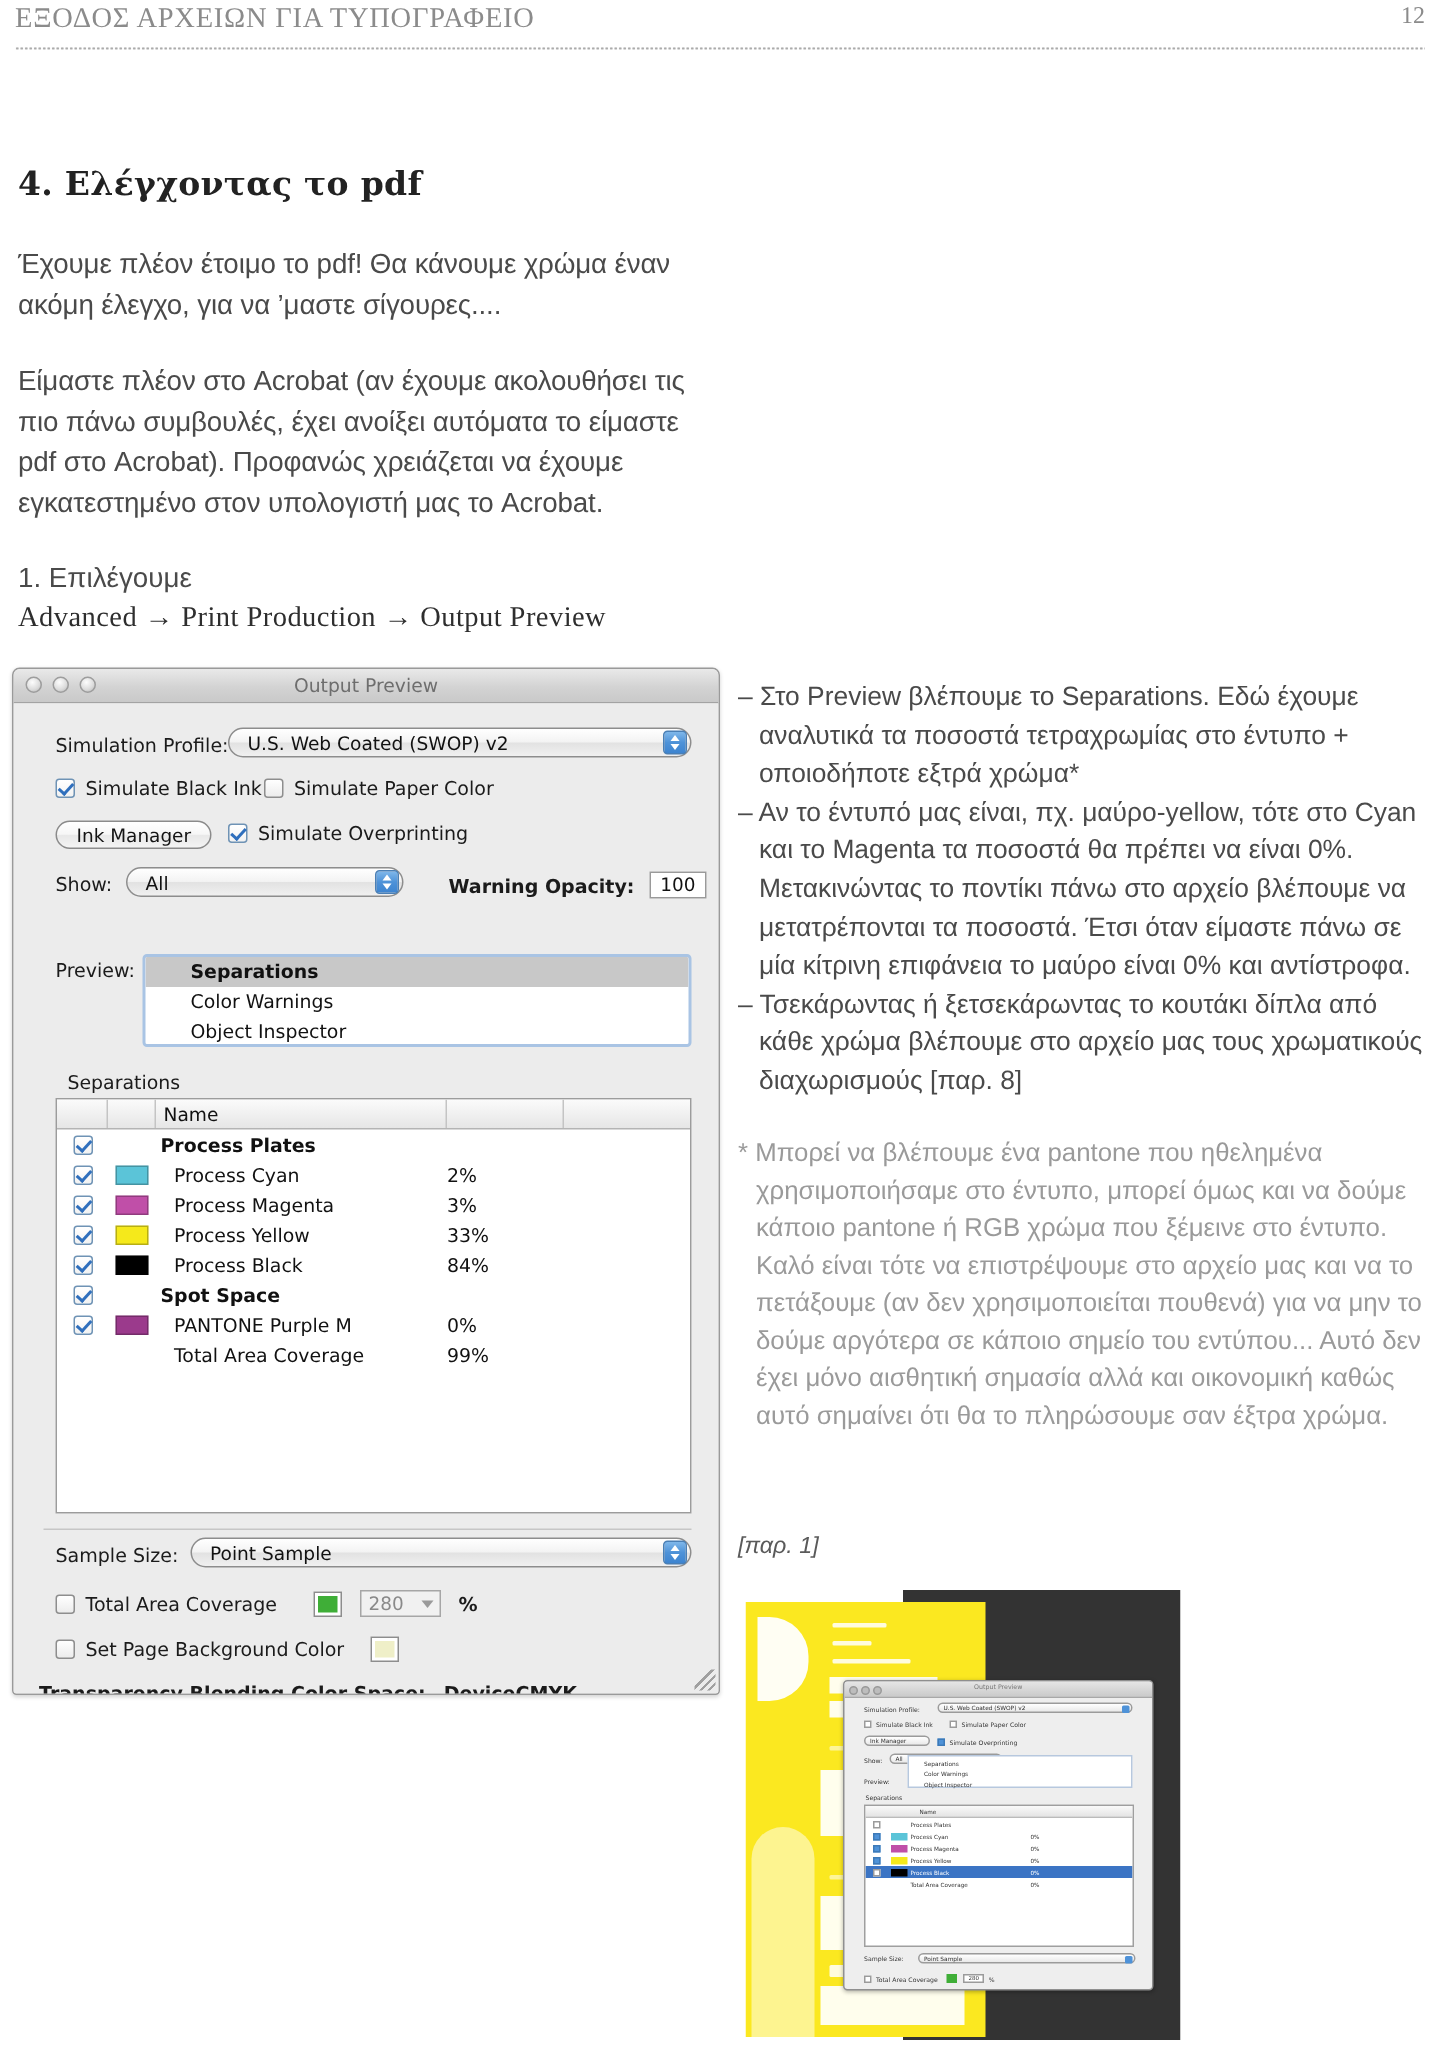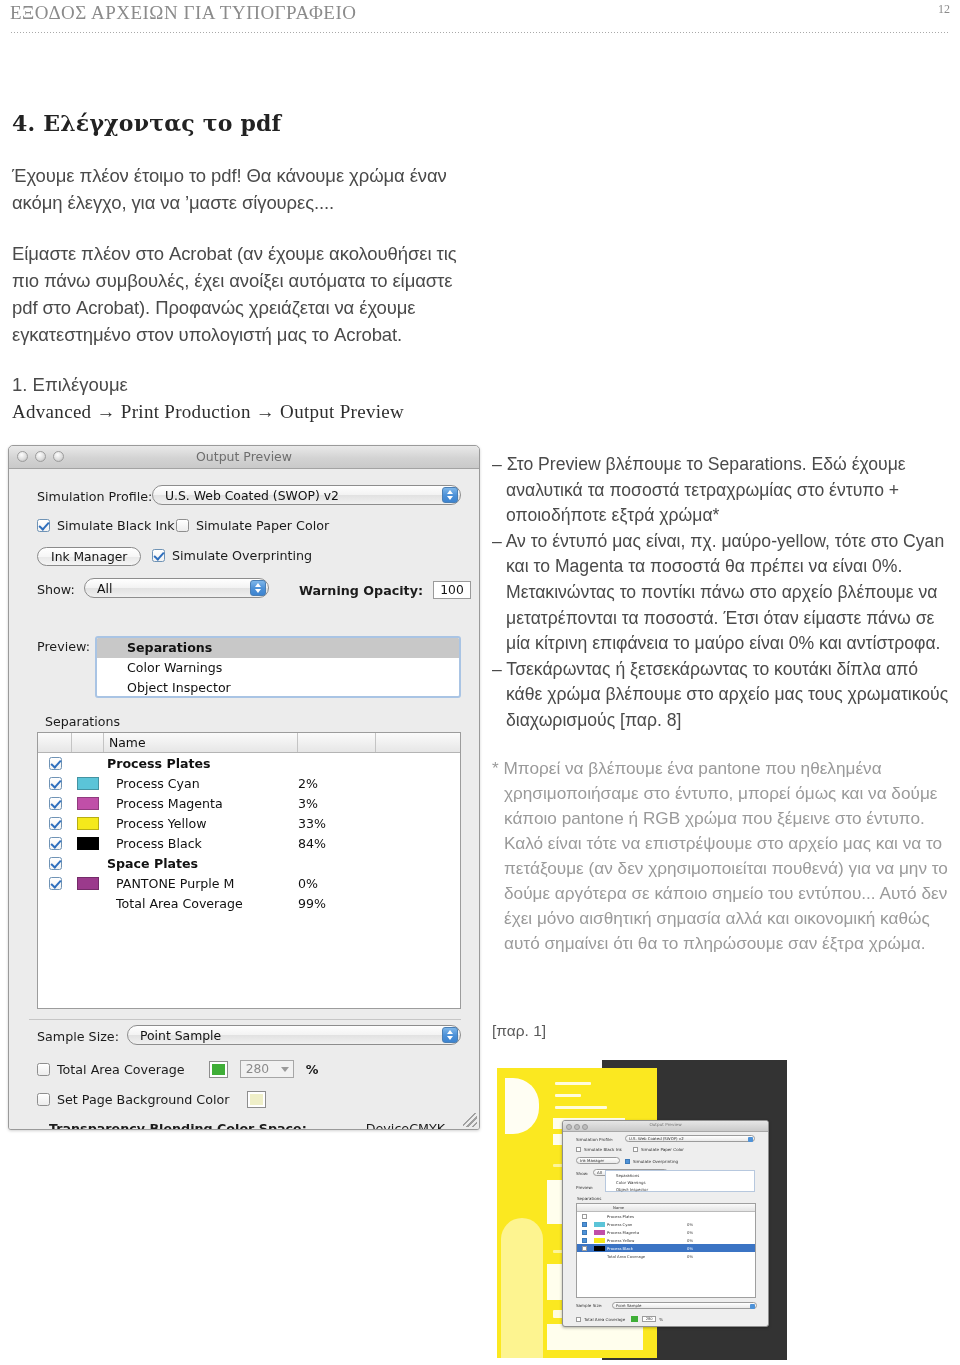--- a/index.html
+++ b/index.html
@@ -28,21 +28,21 @@
     left: 0; top: 2px;
     font-family: "Liberation Serif", "DejaVu Serif", serif;
     font-size: 19px;
     letter-spacing: 0.5px;
     color: #8b8b8b;
     white-space: nowrap;
   }
   #runhead .rh-page {
     position: absolute;
     right: 0; top: 2px;
-    font-size: 12px;
+    font-size: 16px;
     color: #8b8b8b;
   }
   #runhead .rh-rule {
     position: absolute;
     left: 0; top: 31px;
     width: 940px;
     height: 2px;
     background-image: radial-gradient(circle, #a9a9a9 0.8px, transparent 1px);
     background-size: 3px 3px;
     background-repeat: repeat-x;
@@ -367,20 +367,21 @@
     padding-left: 12px;
   }
 
   
   #fig-caption {
     position: absolute;
     left: 492px; top: 1022px;
     font-family: "Liberation Sans", "DejaVu Sans", sans-serif;
     font-size: 15.5px;
     color: #5a5a5a;
+    font-style: italic;
   }
   #figure {
     position: absolute;
     left: 497px; top: 1060px;
     width: 290px; height: 305px;
     overflow: hidden;
   }
   #fig-dark {
     position: absolute;
     left: 105px; top: 0px;
@@ -599,21 +600,21 @@
             <span class="swatch" style="background:#000000"></span>
           </span>
         <span class="c-nm">Process Black</span>
         <span class="c-pct">84%</span>
       </div>
       <div class="sep-row">
         <span class="c-chk">
             <span class="cbx on"></span>
           </span>
         <span class="c-sw"></span>
-        <span class="c-nm grp">Space Plates</span>
+        <span class="c-nm grp">Spot Space</span>
         <span class="c-pct"></span>
       </div>
       <div class="sep-row">
         <span class="c-chk">
             <span class="cbx on"></span>
           </span>
         <span class="c-sw">
             <span class="swatch" style="background:#9B3A8C"></span>
           </span>
         <span class="c-nm">PANTONE Purple M</span>
@@ -651,23 +652,23 @@
       </div>
 
       <div class="row" style="left:28px; top:622px;">
         <span class="cbx"></span>
         <span class="lbl" style="margin-left:7px;">Set Page Background Color</span>
         <span class="colorwell" style="margin-left:18px;">
             <span style="background:#EFEFC8"></span>
           </span>
       </div>
 
-      <div class="row" style="left:40px; top:652px;gap:47px;">
+      <div class="row" style="left:17px; top:652px;">
         <span class="lbl" style="font-weight:bold;">Transparency Blending Color Space:</span>
-        <span class="lbl" style="margin-left:12px; font-weight:normal;">DeviceCMYK</span>
+        <span class="lbl" style="margin-left:12px; font-weight:bold;">DeviceCMYK</span>
       </div>
     </div>
 
     <div id="resize-grip"></div>
   </div>
 </div>
 
 <div id="right-col">
   <div class="rt-list">
     <span class="rt-item">– Στο Preview βλέπουμε το Separations. Εδώ έχουμε αναλυτικά τα ποσοστά τετραχρωμίας στο έντυπο + οποιοδήποτε εξτρά χρώμα*</span>

